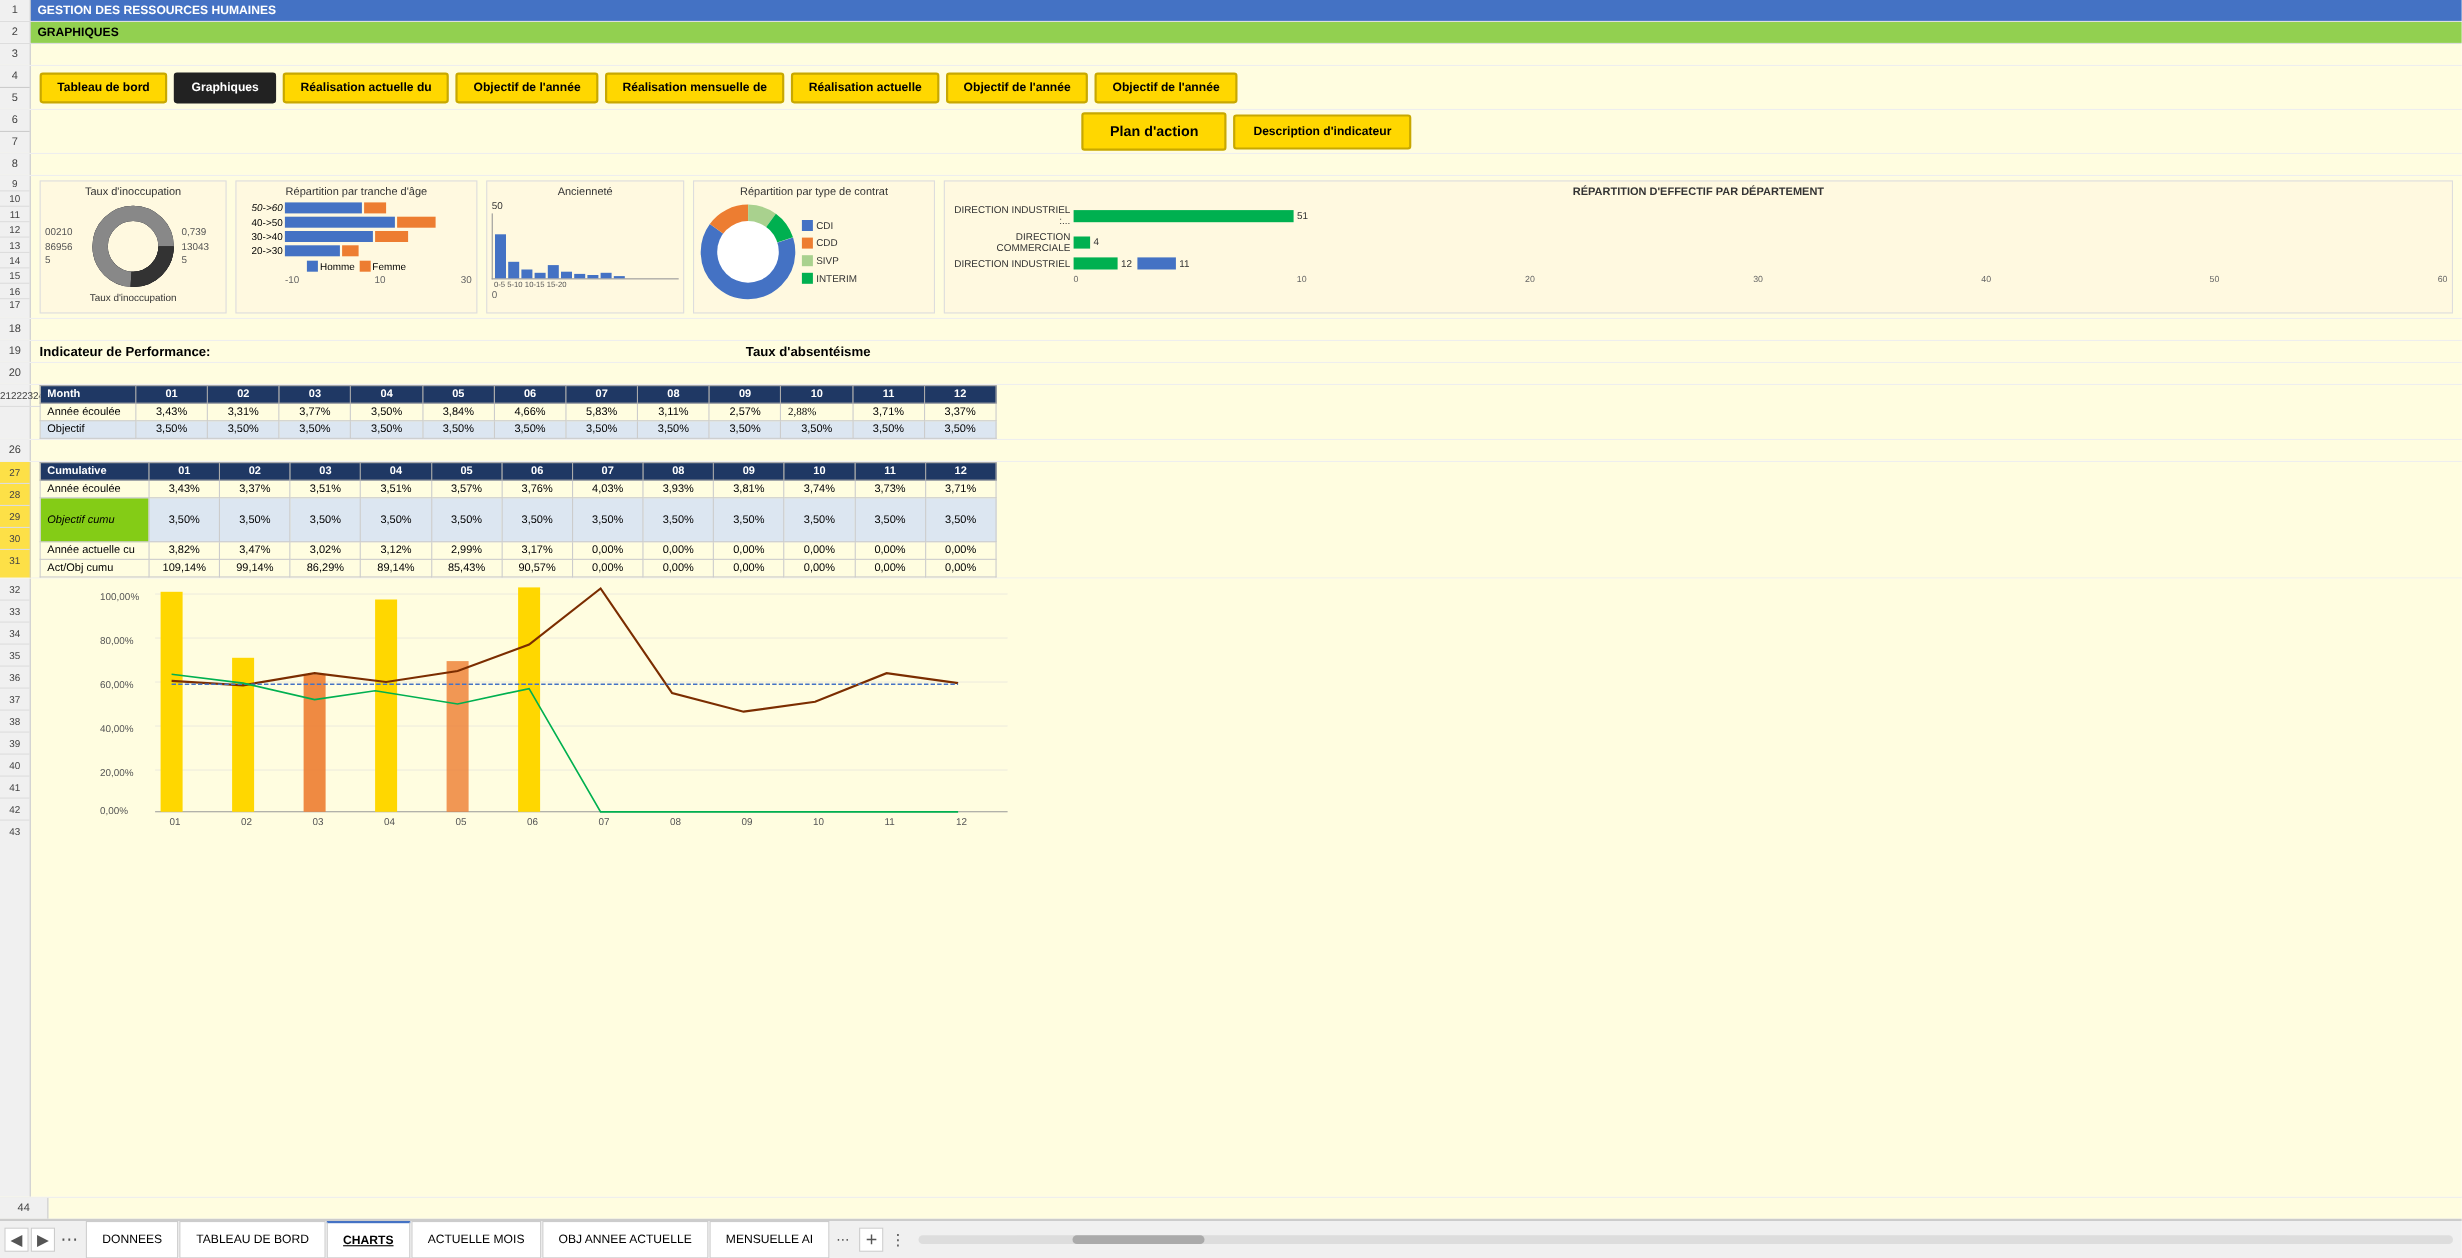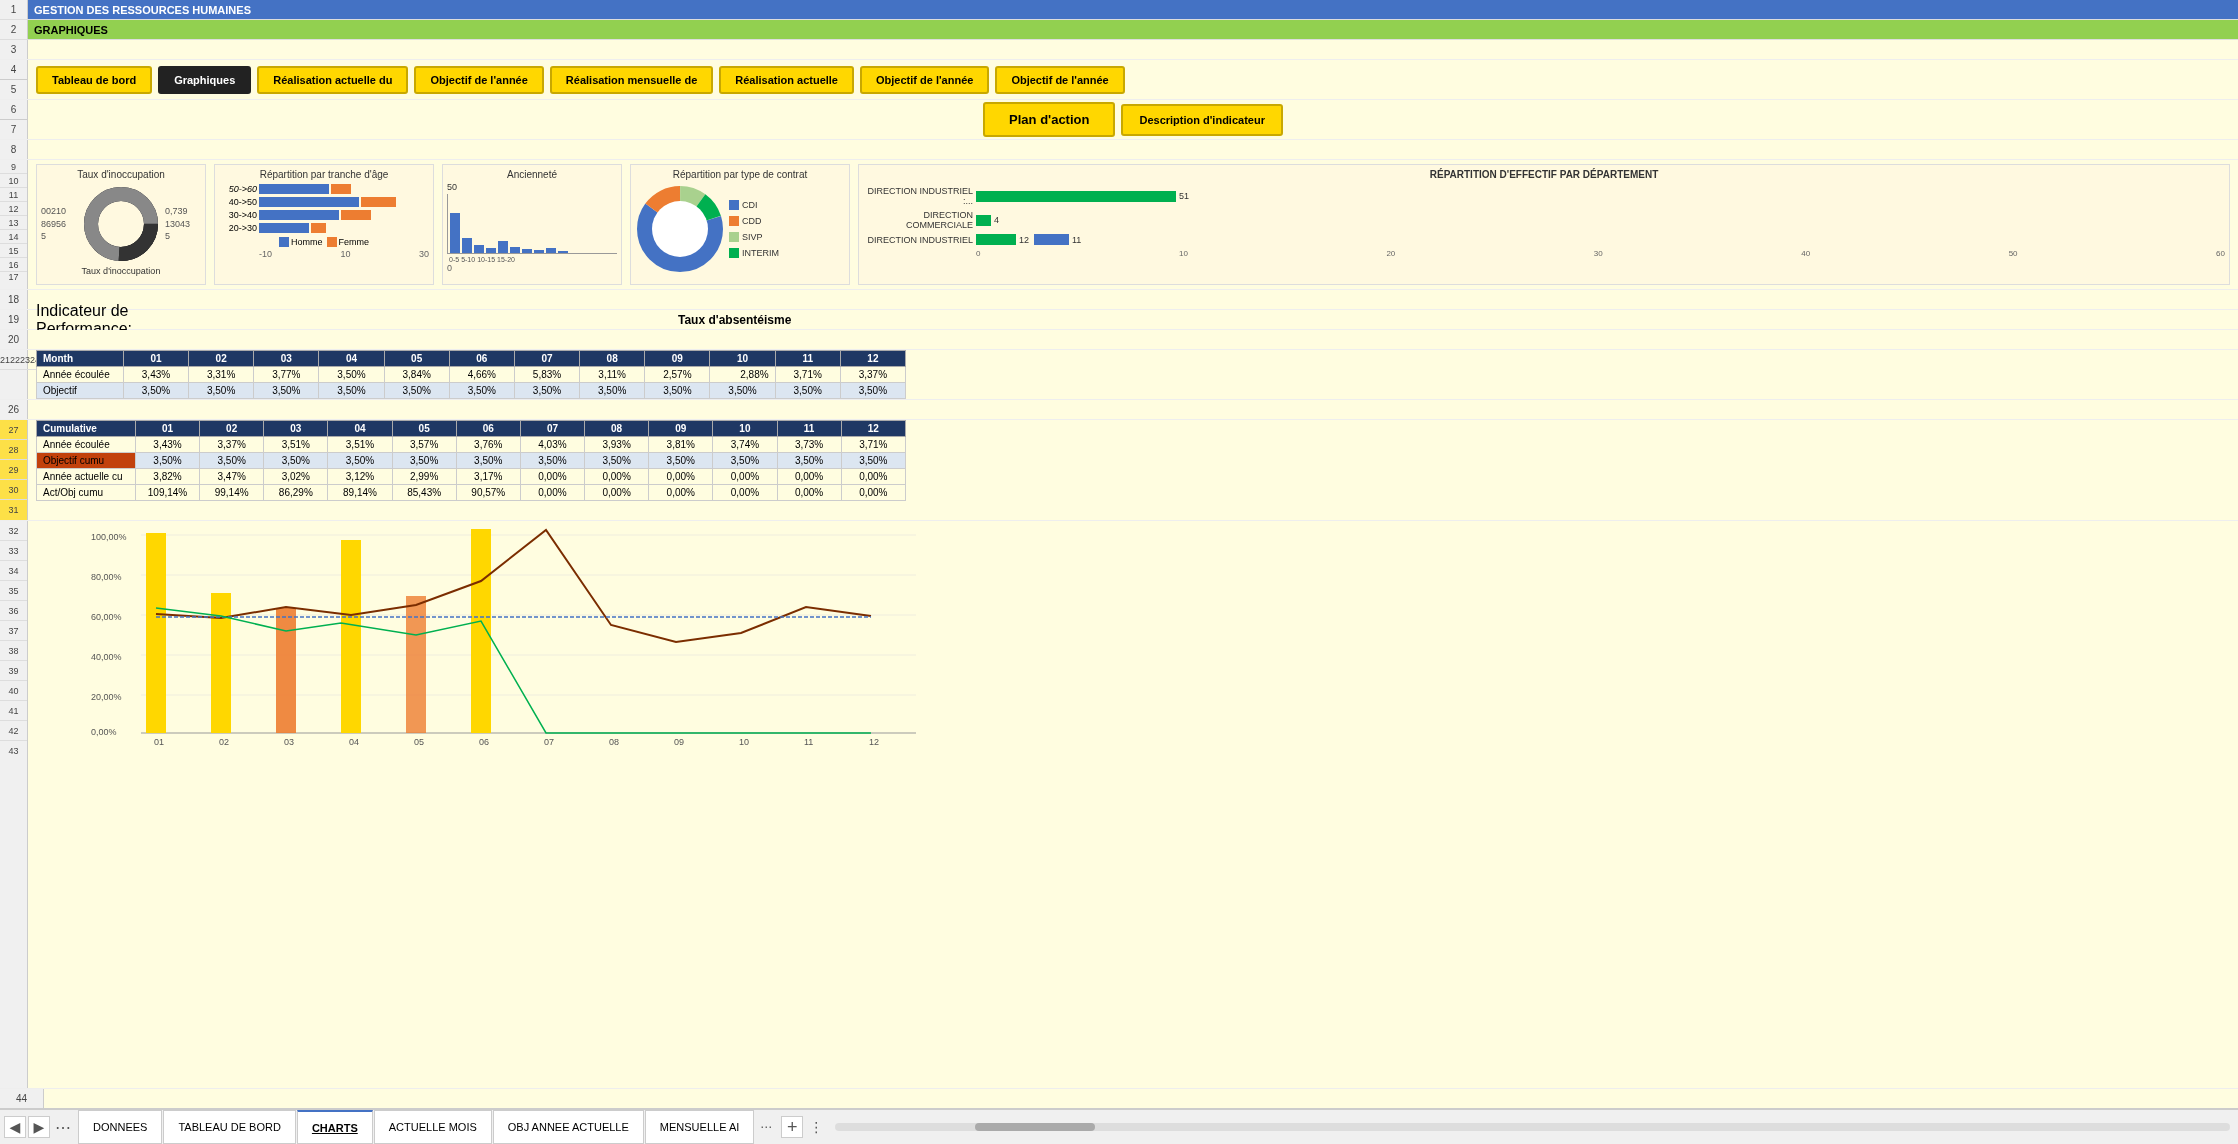--- a/index.html
+++ b/index.html
@@ -248,21 +248,21 @@
     </div>
   </div>
 
   <div style="display:flex; height:20px; background:#fffde0; border-bottom:1px solid #eee;">
     <div style="width:28px; background:#f0f0f0; border-right:1px solid #ccc; display:flex;align-items:center;justify-content:center;font-size:10px;color:#444;">18</div>
     <div style="flex:1;"></div>
   </div>
   <div style="display:flex; height:20px; background:#fffde0; border-bottom:1px solid #eee;">
     <div style="width:28px; background:#f0f0f0; border-right:1px solid #ccc; display:flex;align-items:center;justify-content:center;font-size:10px;color:#444;">19</div>
     <div style="flex:1; display:flex; align-items:center;">
-      <div style="width:200px;padding-left:8px;font-size:16px;font-weight:normal;">Indicateur de Performance:</div>
+      <div style="width:200px;padding-left:8px;font-size:12px;font-weight:bold;">Indicateur de Performance:</div>
       <div style="margin-left:450px;font-size:12px;font-weight:bold;">Taux d'absentéisme</div>
     </div>
   </div>
 
   <div style="display:flex; height:20px; background:#fffde0; border-bottom:1px solid #eee;">
     <div style="width:28px; background:#f0f0f0; border-right:1px solid #ccc; display:flex;align-items:center;justify-content:center;font-size:10px;color:#444;">20</div>
     <div style="flex:1;"></div>
   </div>
 
   <div style="display:flex; background:#fffde0; border-bottom:1px solid #eee;">
@@ -298,21 +298,21 @@
             <td style="border:1px solid #ccc;padding:2px 6px;font-size:10px;background:#fffde0;">Année écoulée</td>
             <td style="border:1px solid #ccc;padding:2px 6px;text-align:center;">3,43%</td>
             <td style="border:1px solid #ccc;padding:2px 6px;text-align:center;">3,31%</td>
             <td style="border:1px solid #ccc;padding:2px 6px;text-align:center;">3,77%</td>
             <td style="border:1px solid #ccc;padding:2px 6px;text-align:center;">3,50%</td>
             <td style="border:1px solid #ccc;padding:2px 6px;text-align:center;">3,84%</td>
             <td style="border:1px solid #ccc;padding:2px 6px;text-align:center;">4,66%</td>
             <td style="border:1px solid #ccc;padding:2px 6px;text-align:center;">5,83%</td>
             <td style="border:1px solid #ccc;padding:2px 6px;text-align:center;">3,11%</td>
             <td style="border:1px solid #ccc;padding:2px 6px;text-align:center;">2,57%</td>
-            <td style="border:1px solid #ccc;padding:2px 6px;text-align:right;">2,88%</td>
+            <td style="border:1px solid #ccc;padding:2px 6px;text-align:left;font-family:Liberation Serif, serif;">2,88%</td>
             <td style="border:1px solid #ccc;padding:2px 6px;text-align:center;">3,71%</td>
             <td style="border:1px solid #ccc;padding:2px 6px;text-align:center;">3,37%</td>
           </tr>
           <tr style="background:#dce6f1;">
             <td style="border:1px solid #ccc;padding:2px 6px;font-size:10px;background:#dce6f1;">Objectif</td>
             <td style="border:1px solid #ccc;padding:2px 6px;text-align:center;">3,50%</td>
             <td style="border:1px solid #ccc;padding:2px 6px;text-align:center;">3,50%</td>
             <td style="border:1px solid #ccc;padding:2px 6px;text-align:center;">3,50%</td>
             <td style="border:1px solid #ccc;padding:2px 6px;text-align:center;">3,50%</td>
             <td style="border:1px solid #ccc;padding:2px 6px;text-align:center;">3,50%</td>
@@ -371,21 +371,21 @@
             <td style="border:1px solid #ccc;padding:2px 6px;text-align:center;">3,57%</td>
             <td style="border:1px solid #ccc;padding:2px 6px;text-align:center;">3,76%</td>
             <td style="border:1px solid #ccc;padding:2px 6px;text-align:center;">4,03%</td>
             <td style="border:1px solid #ccc;padding:2px 6px;text-align:center;">3,93%</td>
             <td style="border:1px solid #ccc;padding:2px 6px;text-align:center;">3,81%</td>
             <td style="border:1px solid #ccc;padding:2px 6px;text-align:center;">3,74%</td>
             <td style="border:1px solid #ccc;padding:2px 6px;text-align:center;">3,73%</td>
             <td style="border:1px solid #ccc;padding:2px 6px;text-align:center;">3,71%</td>
           </tr>
           <tr style="background:#dce6f1;">
-            <td style="border:1px solid #ccc;padding:2px 6px;font-size:10px;background:#c2410c;">Objectif cumu</td>
+            <td style="border:1px solid #ccc;padding:14px 6px;font-size:10px;background:#84cc16;font-style:italic;">Objectif cumu</td>
             <td style="border:1px solid #ccc;padding:2px 6px;text-align:center;">3,50%</td>
             <td style="border:1px solid #ccc;padding:2px 6px;text-align:center;">3,50%</td>
             <td style="border:1px solid #ccc;padding:2px 6px;text-align:center;">3,50%</td>
             <td style="border:1px solid #ccc;padding:2px 6px;text-align:center;">3,50%</td>
             <td style="border:1px solid #ccc;padding:2px 6px;text-align:center;">3,50%</td>
             <td style="border:1px solid #ccc;padding:2px 6px;text-align:center;">3,50%</td>
             <td style="border:1px solid #ccc;padding:2px 6px;text-align:center;">3,50%</td>
             <td style="border:1px solid #ccc;padding:2px 6px;text-align:center;">3,50%</td>
             <td style="border:1px solid #ccc;padding:2px 6px;text-align:center;">3,50%</td>
             <td style="border:1px solid #ccc;padding:2px 6px;text-align:center;">3,50%</td>

